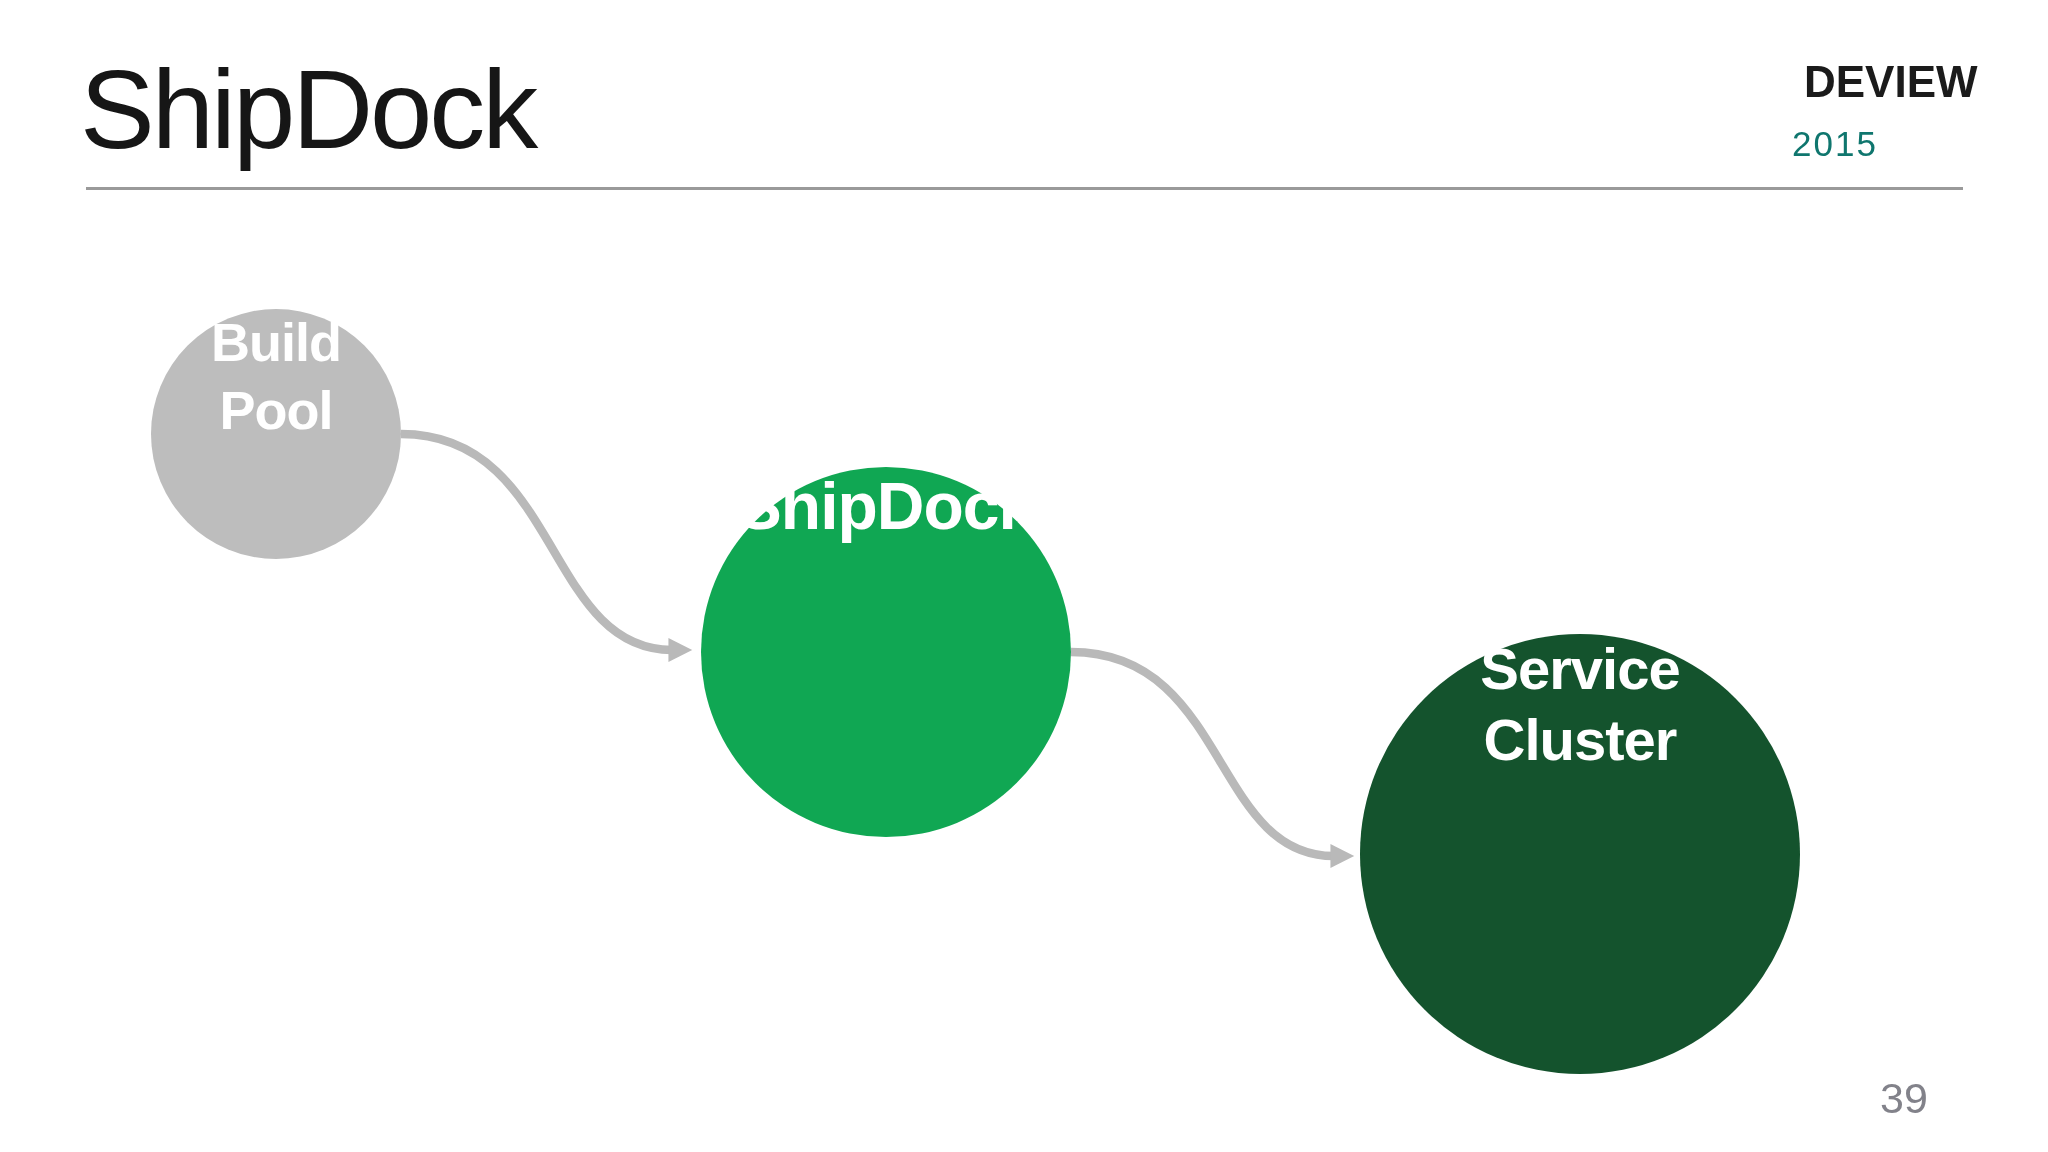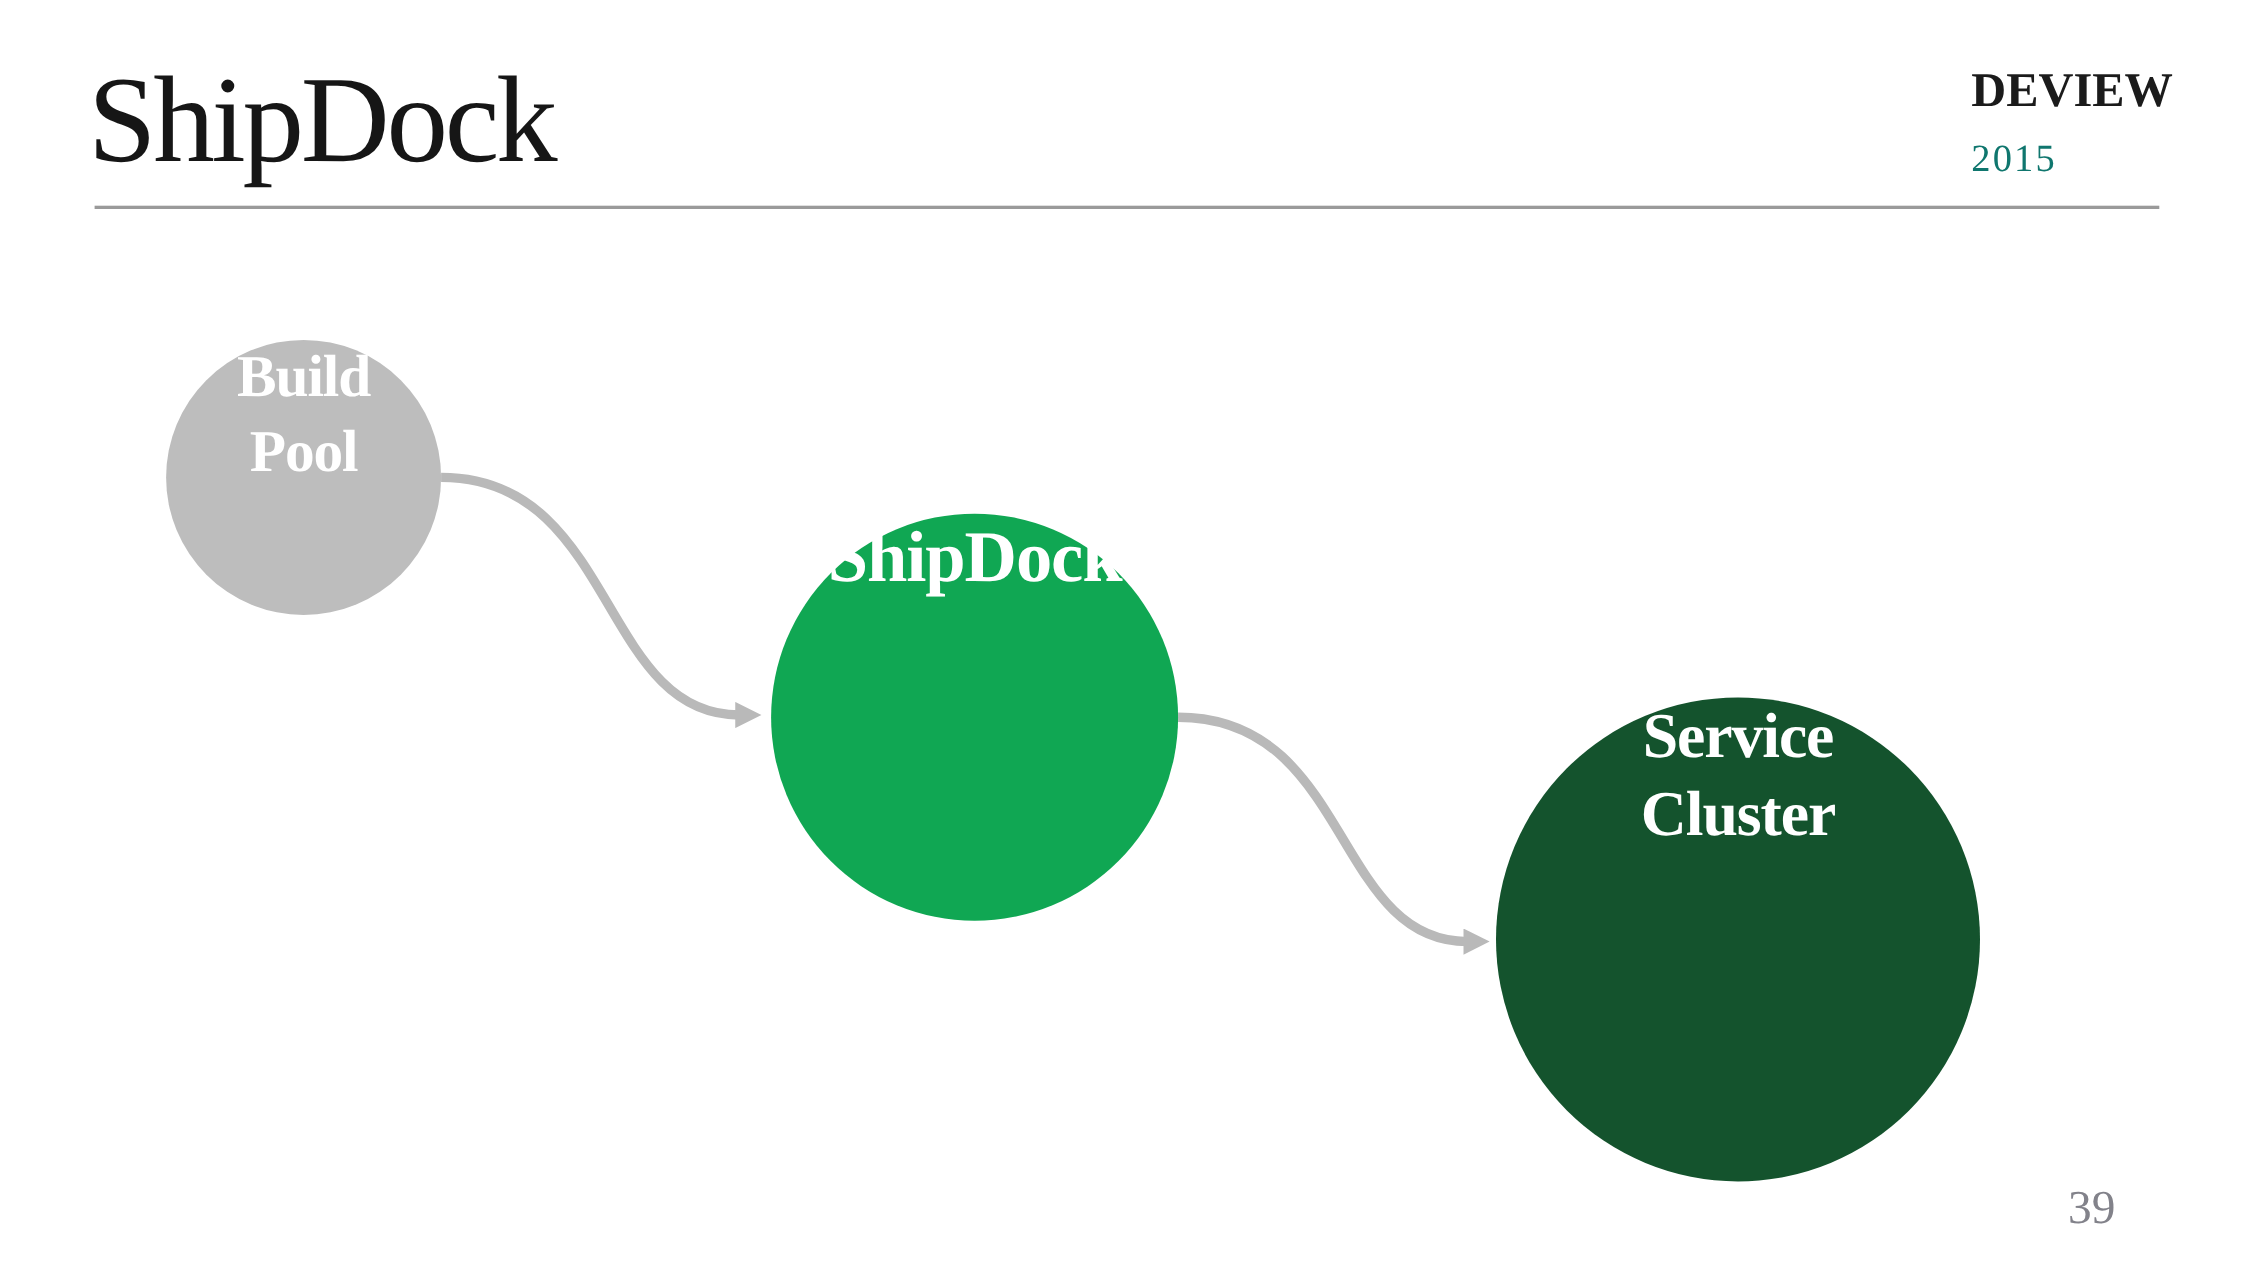--- a/index.html
+++ b/index.html
@@ -6,21 +6,21 @@
     margin: 0;
     padding: 0;
     background: #ffffff;
   }
   .slide {
     position: relative;
     width: 2048px;
     height: 1152px;
     background: #ffffff;
     overflow: hidden;
-    font-family: Liberation Serif, serif;
+    font-family: Liberation Sans, sans-serif;
   }
   .slide-title {
     position: absolute;
     left: 80px;
     top: 48px;
     font-size: 112px;
     line-height: 1.1;
     letter-spacing: -3px;
     color: #161616;
     font-weight: 400;
@@ -39,20 +39,21 @@
     top: 60px;
     display: flex;
     flex-direction: column;
   }
   .logo-brand {
     font-size: 44px;
     font-weight: 700;
     letter-spacing: 0px;
     color: #1b1b1b;
     line-height: 44px;
+    margin-left: 12px;
   }
   .logo-year {
     font-size: 35px;
     font-weight: 400;
     letter-spacing: 2px;
     color: #0f766e;
     line-height: 47px;
     margin-top: 16px;
   }
   .arrows {

